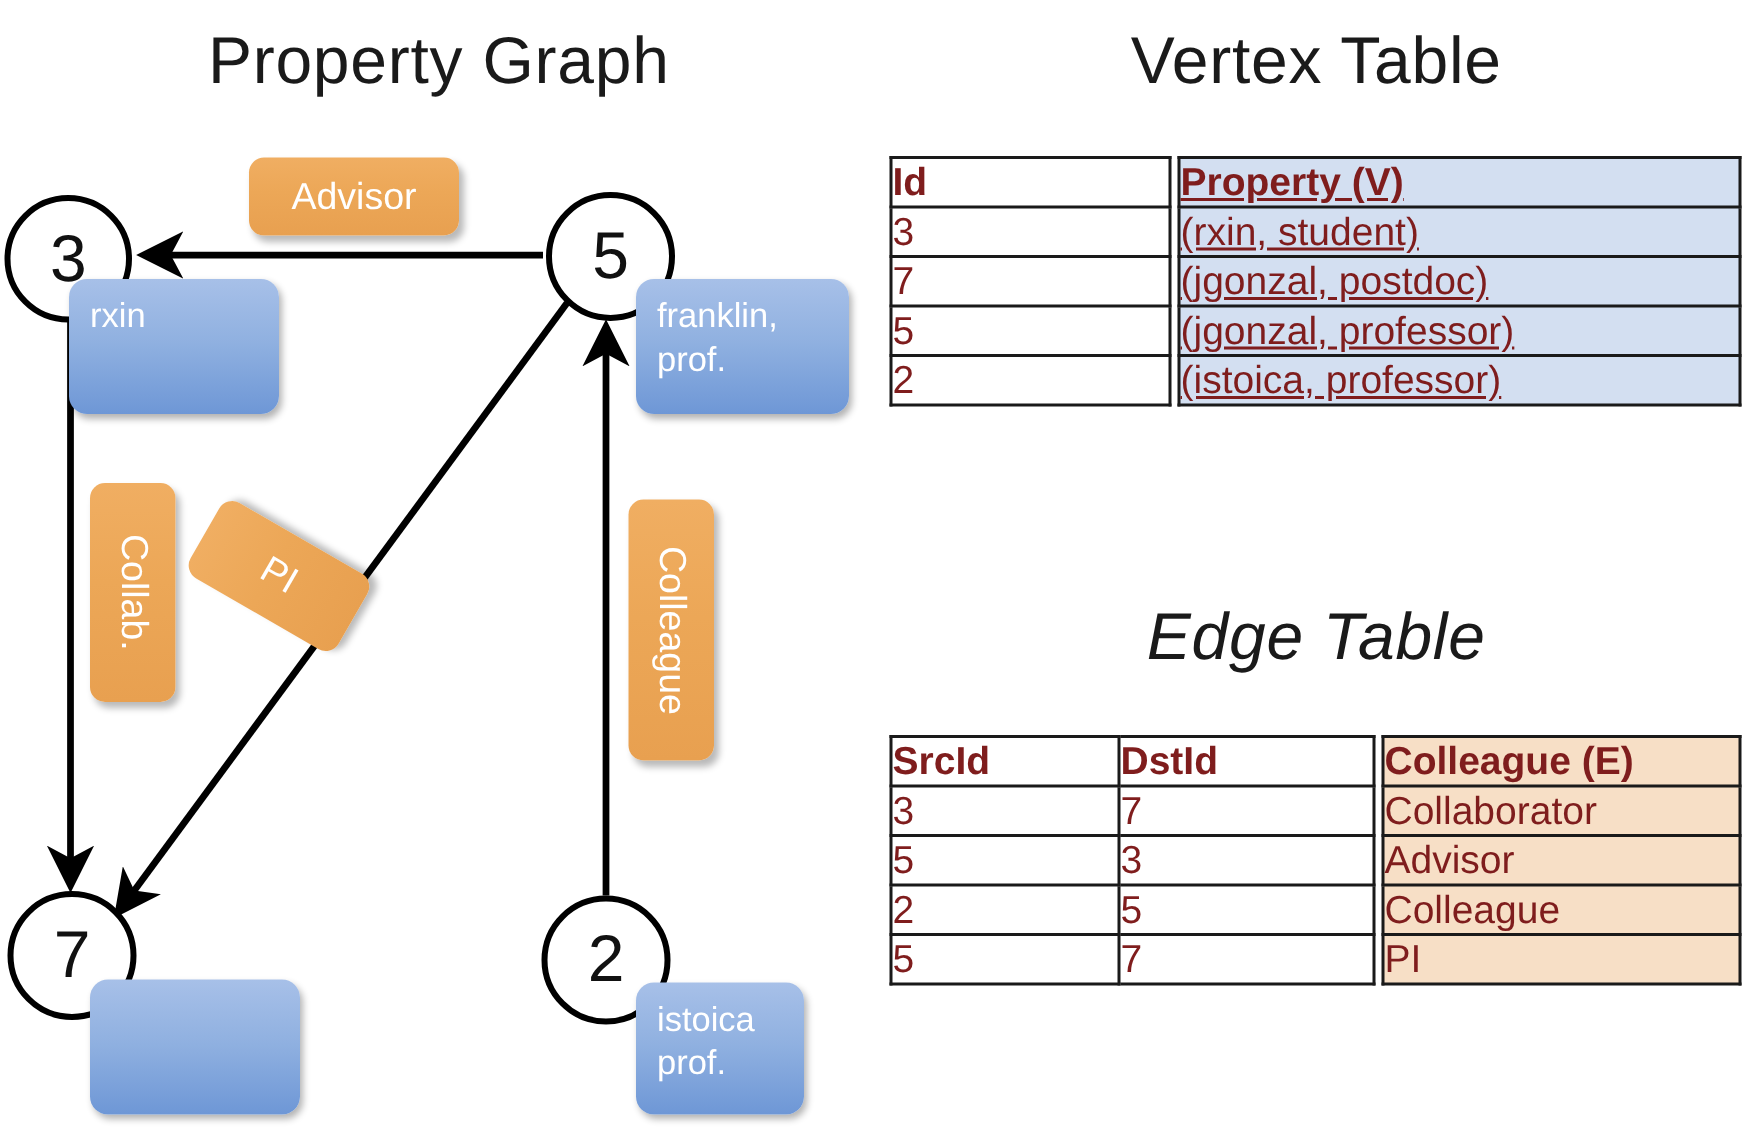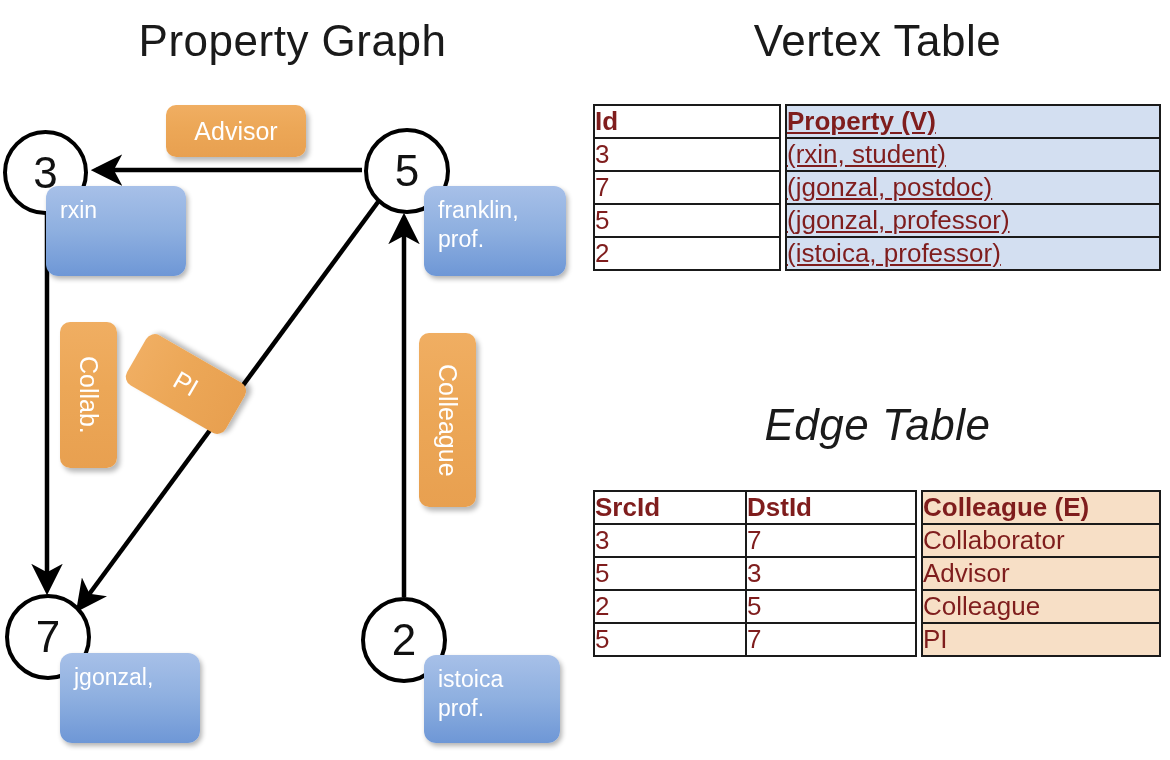--- a/index.html
+++ b/index.html
@@ -172,24 +172,23 @@
   <div class="prop-box" style="left:46px; top:186px; width:140px; height:90px;">
     <span>rxin</span>
   </div>
 
   <div class="prop-box" style="left:424px; top:186px; width:142px; height:90px;">
     <span>franklin,</span>
     <span>prof.</span>
   </div>
 
   <div class="prop-box" style="left:60px; top:653px; width:140px; height:90px;">
-    <span>jgonzal,</span>
-  </div>
-
-  <div class="prop-box" style="left:424px; top:655px; width:136px; height:88px;">
+  </div>
+
+  <div class="prop-box" style="left:424px; top:655px; width:112px; height:88px;">
     <span>istoica</span>
     <span>prof.</span>
   </div>
 
   <div class="edge-label" style="left:166px; top:105px; width:140px; height:52px;">
     <span>Advisor</span>
   </div>
 
   <div class="edge-label vertical-txt" style="left:60px; top:322px; width:57px; height:146px;">
     <span>Collab.</span>

